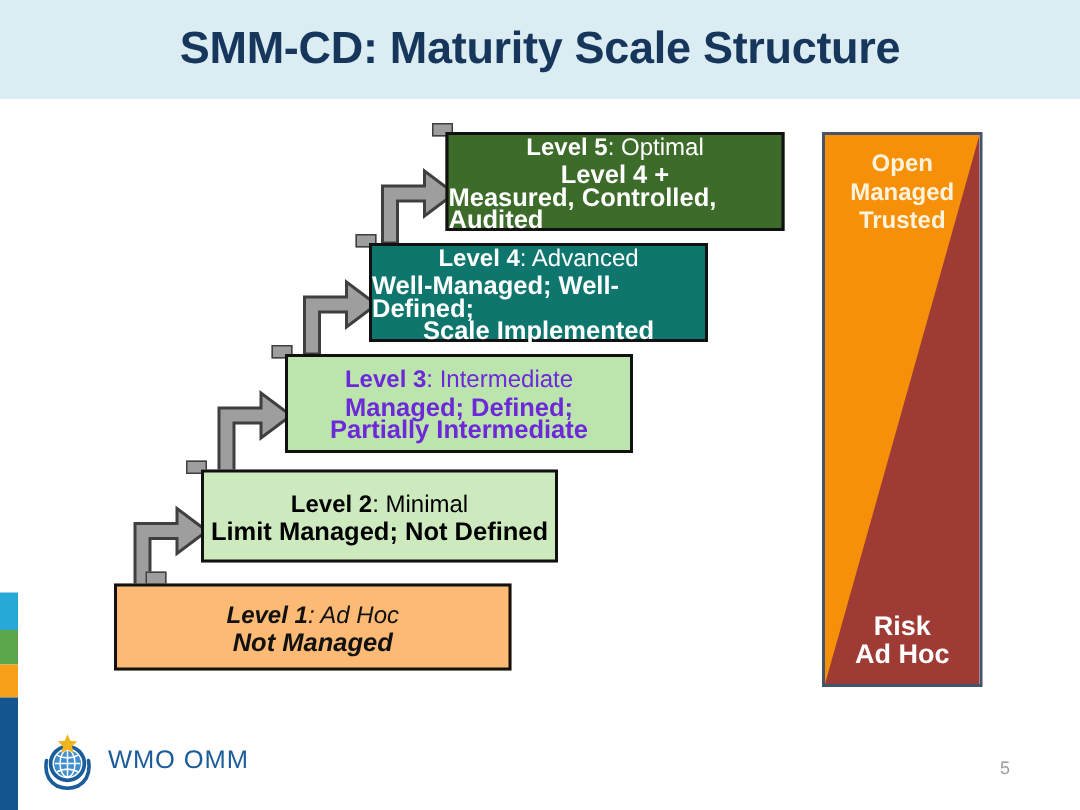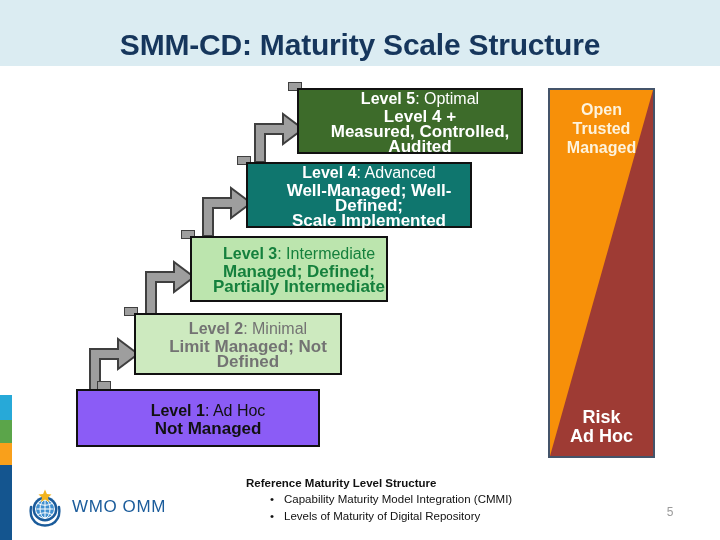--- a/index.html
+++ b/index.html
@@ -15,51 +15,49 @@
   .title-band{
     position:absolute;left:0;top:0;width:720px;height:66px;
     background:#dbecf2;
   }
   .title-text{
     position:absolute;left:0;top:16px;width:720px;
     text-align:center;
     font-size:30px;font-weight:bold;color:#16365c;
     letter-spacing:-0.2px;
     font-family:"Liberation Sans", sans-serif;
-    margin-top:12px;
   }
 
   
   .sidebar{position:absolute;left:0;width:12px;}
   .sb1{top:395px;height:25px;background:#27a9d8;}
   .sb2{top:420px;height:23px;background:#5ba54a;}
   .sb3{top:443px;height:22px;background:#f9a01b;}
   .sb4{top:465px;height:75px;background:#14558f;}
 
   
   .lvl{
     position:absolute;
     border:2px solid #111111;
     box-sizing:border-box;
-    text-align:center;
-    display:flex;flex-direction:column;justify-content:center;align-items:center;padding-left:20px;
+    display:flex;flex-direction:column;justify-content:center;align-items:center;
   }
   .lvl .head{font-size:15px;line-height:20px;white-space:nowrap;}
   .lvl .sub{font-size:17px;line-height:15px;font-weight:bold;}
 
   .lvl5{left:297px;top:88px;width:226px;height:66px;background:#3d6b2a;color:#ffffff;}
   .lvl5 .head{font-size:16px;}
   .lvl5 .sub{font-weight:bold;}
   .lvl4{left:246px;top:162px;width:226px;height:66px;background:#0f766e;color:#ffffff;}
   .lvl4 .head{font-size:16px;}
-  .lvl3{left:190px;top:236px;width:198px;height:66px;background:#bce5ae;color:#15803d;}
+  .lvl3{left:190px;top:236px;width:232px;height:66px;background:#bce5ae;color:#6d28d9;}
   .lvl3 .head{font-size:16px;}
-  .lvl2{left:134px;top:313px;width:208px;height:62px;background:#cdeabf;color:#737373;}
+  .lvl2{left:134px;top:313px;width:238px;height:62px;background:#cdeabf;color:#000000;}
   .lvl2 .head{font-size:16px;}
-  .lvl1{left:76px;top:389px;width:244px;height:58px;background:#8b5cf6;color:#111111;}
+  .lvl1{left:76px;top:389px;width:265px;height:58px;background:#fdba74;color:#111111;font-style:italic;}
   .lvl1 .head{font-size:16px;}
 
   .lvl .head .lbl{font-weight:bold;}
   .lvl .head .nm{font-weight:normal;}
 
   
   .arrow{position:absolute;}
 
   
   .panel{
@@ -167,36 +165,29 @@
       <span class="lbl">Level 1</span><span class="nm">: Ad Hoc</span>
     </div>
     <div class="sub">Not Managed</div>
   </div>
 
   <div class="panel">
     <div class="redhalf"></div>
     <div class="orangehalf"></div>
     <div class="ptop">
       <div>Open</div>
+      <div>Managed</div>
       <div>Trusted</div>
-      <div>Managed</div>
     </div>
     <div class="pbot">
       <div>Risk</div>
       <div>Ad Hoc</div>
     </div>
   </div>
 
-  <div class="ref">
-    <div class="reftitle">Reference Maturity Level Structure</div>
-    <ul>
-      <li>Capability Maturity Model Integration (CMMI)</li>
-      <li>Levels of Maturity of Digital Repository</li>
-    </ul>
-  </div>
 
   <div class="pagenum">5</div>
 
   <svg class="logo" width="42" height="42" viewBox="0 0 42 42">
     <circle cx="21" cy="22" r="12.5" fill="#1b5c9b"></circle>
     <circle cx="21" cy="22" r="10" fill="#ffffff"></circle>
     <circle cx="21" cy="22" r="9" fill="#3f8fcf"></circle>
     <path d="M12.5,22 h17 M21,13 v18 M14,16.5 q7,3.5 14,0 M14,27.5 q7,-3.5 14,0" stroke="#ffffff" stroke-width="1" fill="none"></path>
     <ellipse cx="21" cy="22" rx="5" ry="9" stroke="#ffffff" stroke-width="1" fill="none"></ellipse>
     <path d="M21,2.5 l1.9,4.4 4.6,0.5 -3.5,3.1 1,4.6 -4,-2.5 -4,2.5 1,-4.6 -3.5,-3.1 4.6,-0.5 Z" fill="#f2b41e"></path>

